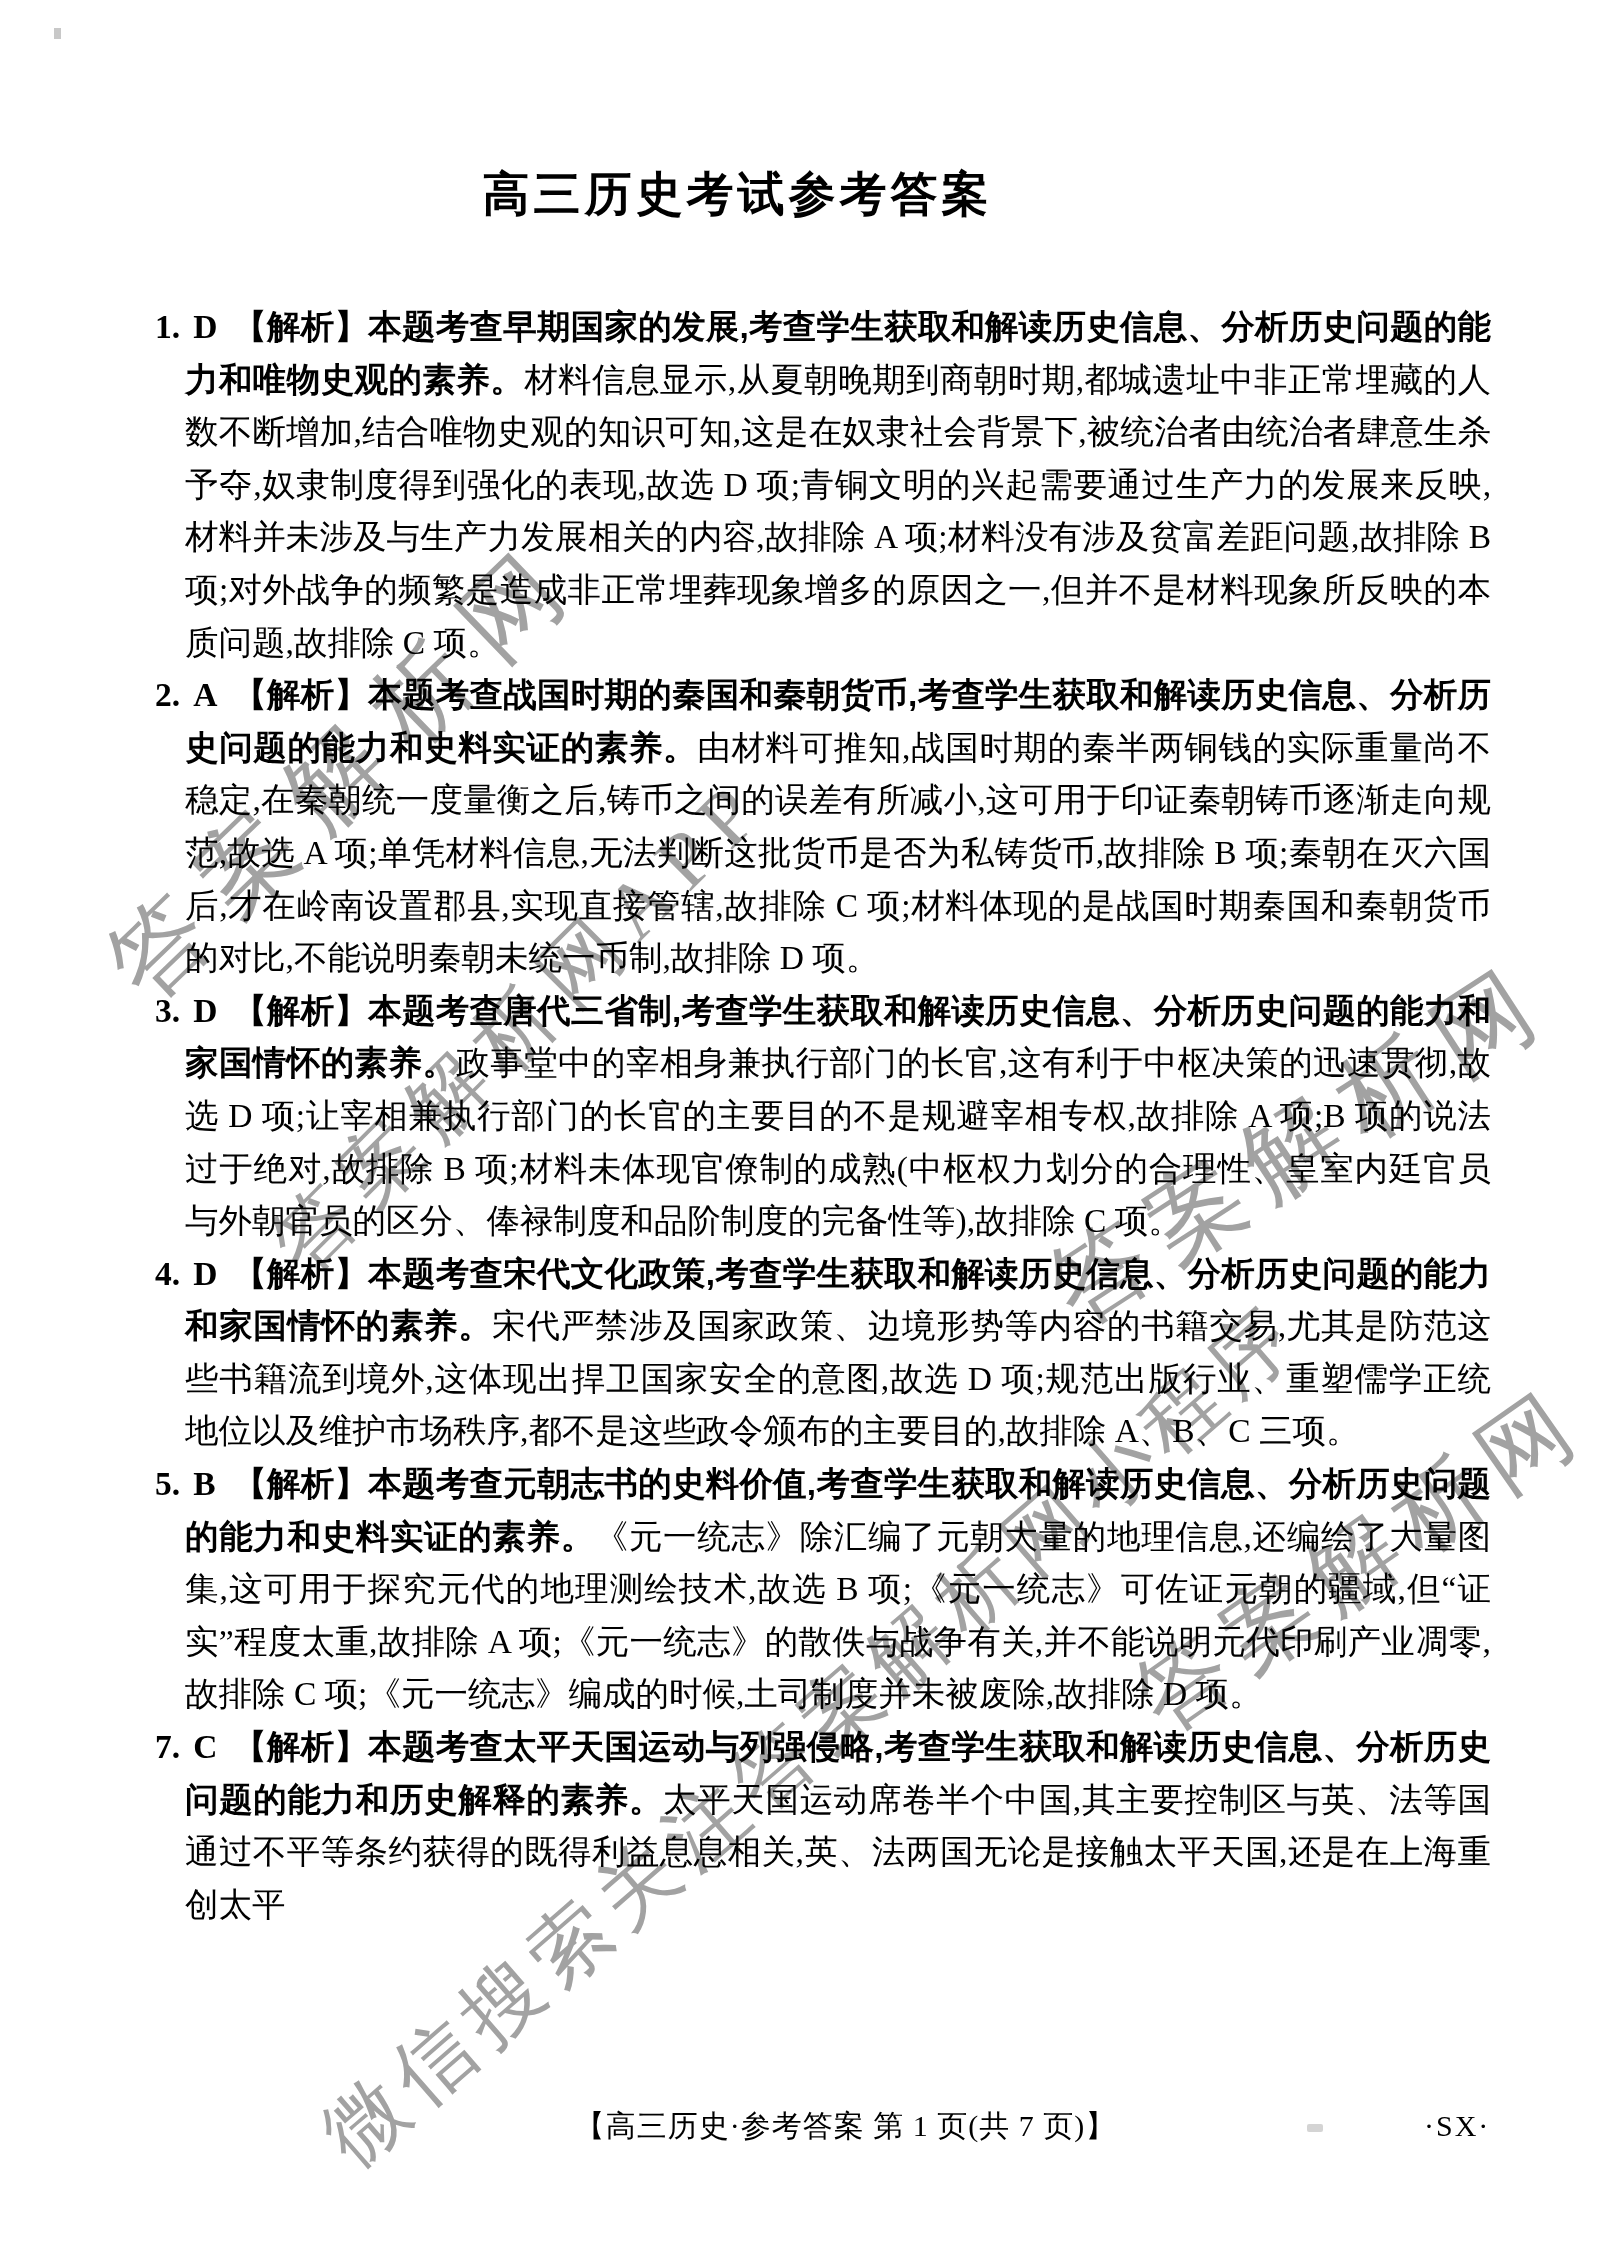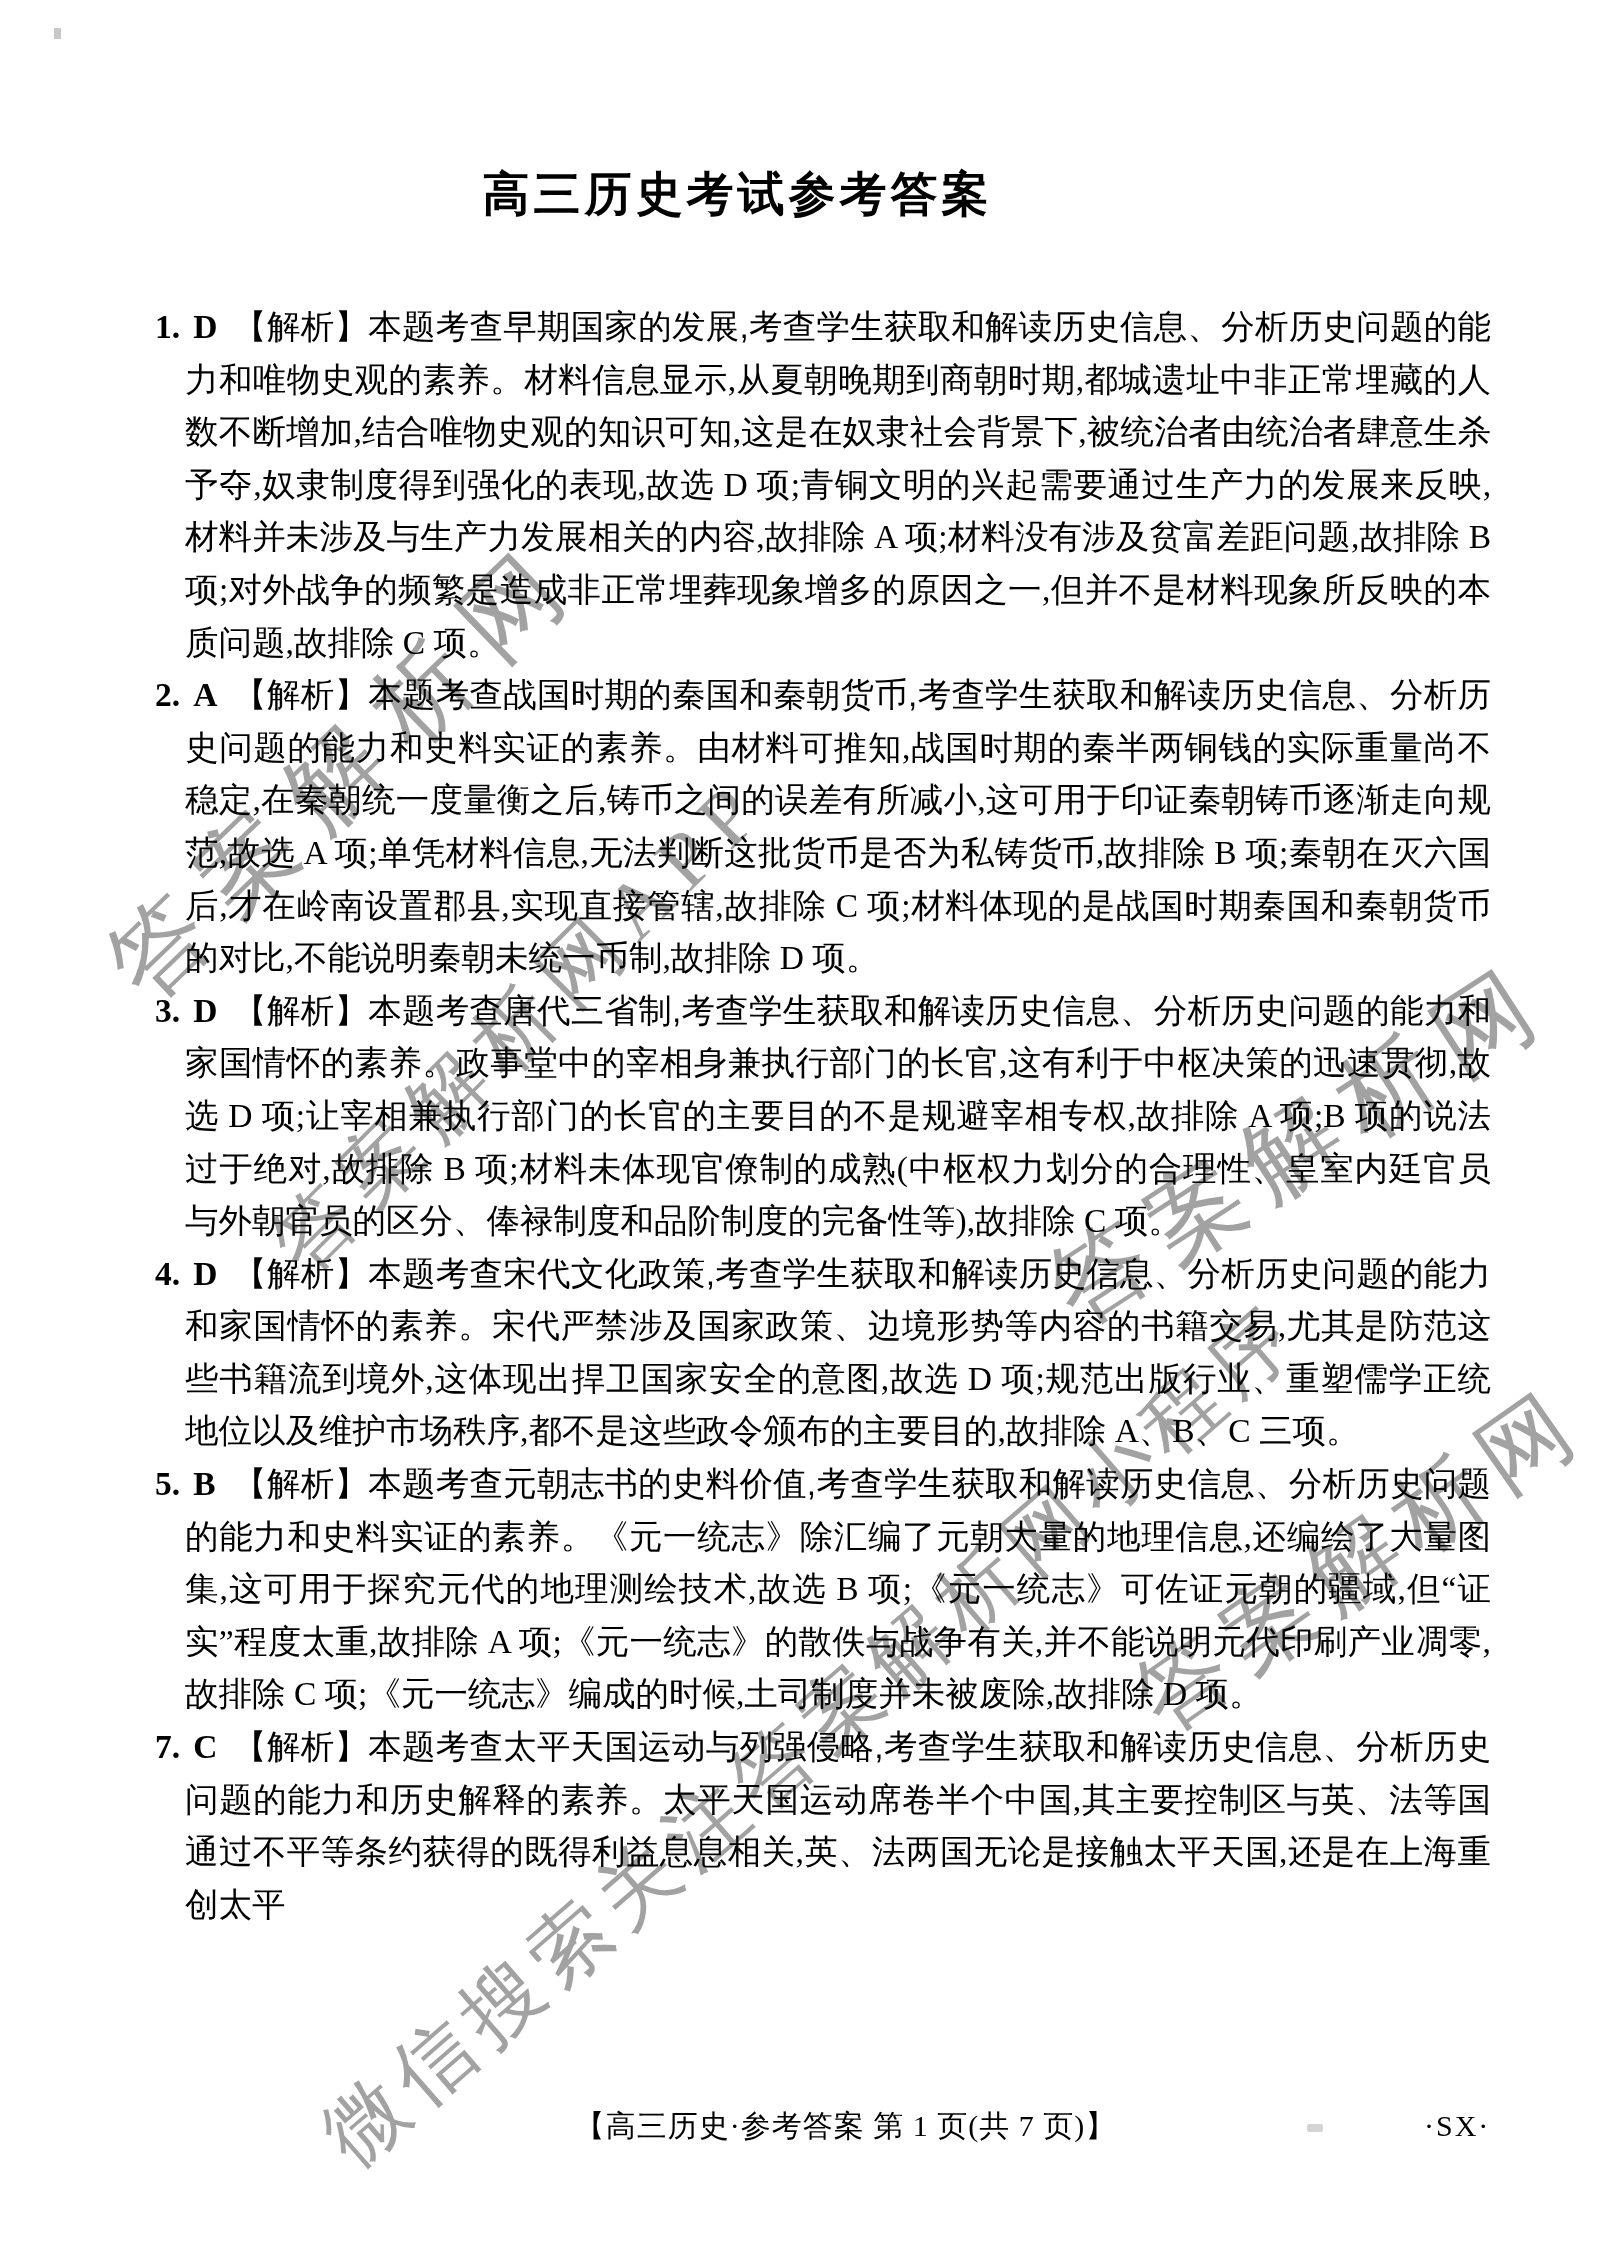--- a/index.html
+++ b/index.html
@@ -30,21 +30,21 @@
   #content{
     position:absolute;left:185px;top:301px;width:1306px;
     font-size:33.5px;line-height:52.6px;
     text-align:justify;text-justify:inter-ideograph;word-break:break-all;
   }
   .item{margin:0;padding:0;text-indent:-30px;}
   .marker{display:inline-block;width:78px;text-indent:0;white-space:nowrap;font-weight:bold;}
   .marker .ans{margin-left:13px;}
   .lead{
     font-family:"Liberation Sans","DejaVu Sans",sans-serif;
-    font-weight:normal;
+    font-weight:bold;
   }
   .footer-center{
     position:absolute;top:2106px;left:0;width:100%;
     text-align:center;font-size:30px;line-height:40px;letter-spacing:1px;padding-left:44px;
   }
   .footer-right{
     position:absolute;top:2106px;left:1424px;
     font-size:30px;line-height:40px;letter-spacing:2px;
   }
   .speck-a{position:absolute;left:54px;top:28px;width:7px;height:11px;background:#9a9a9a;opacity:.55;}

